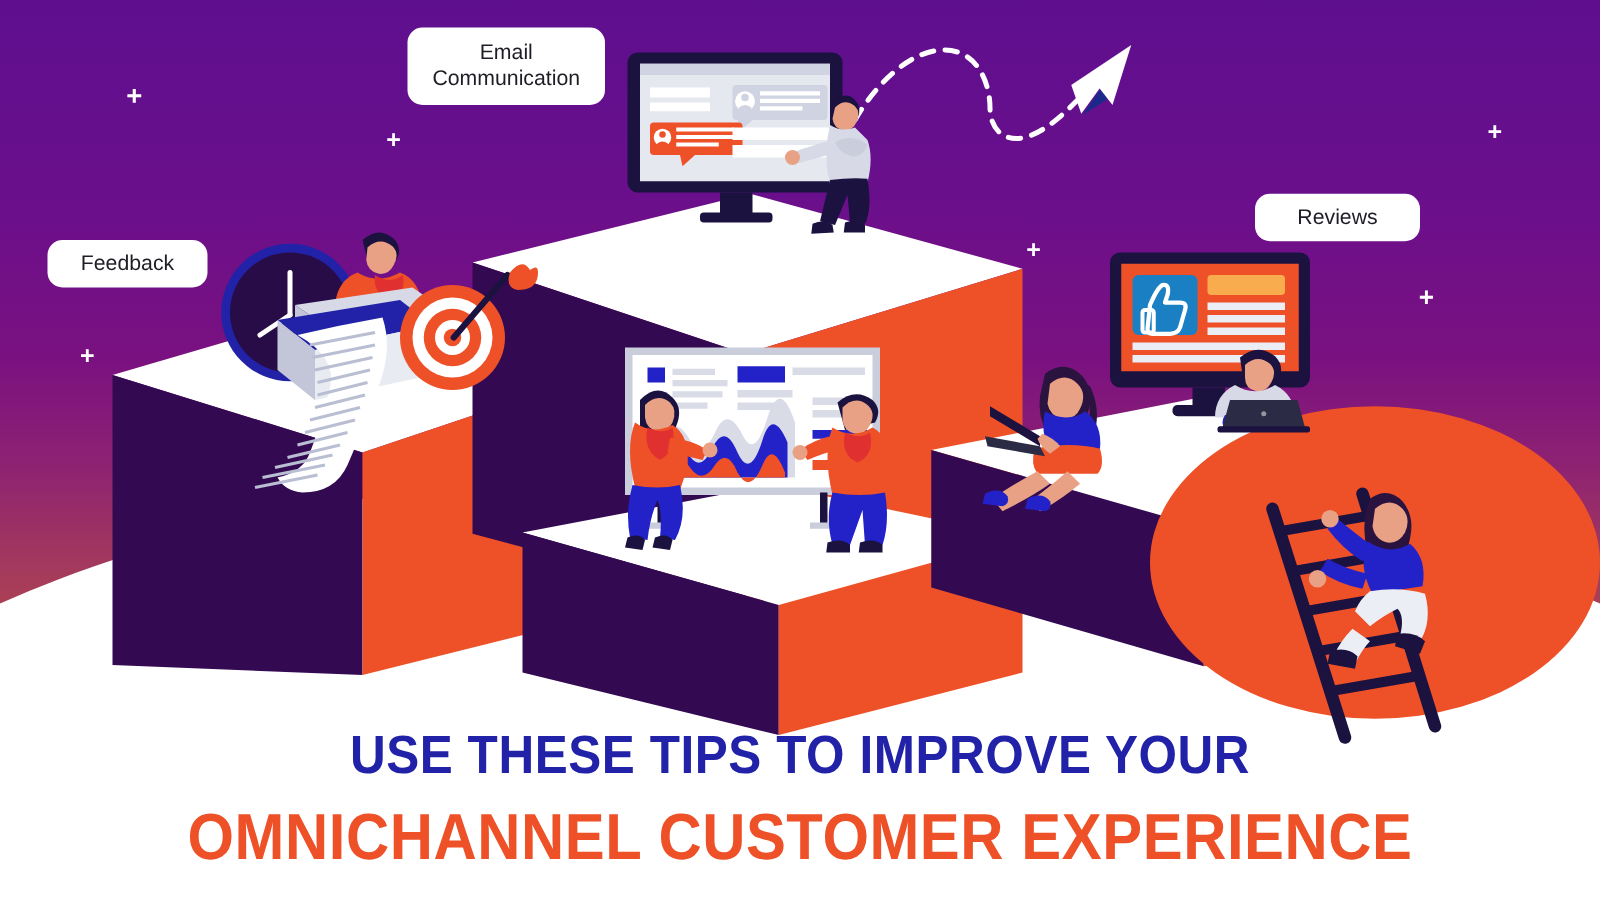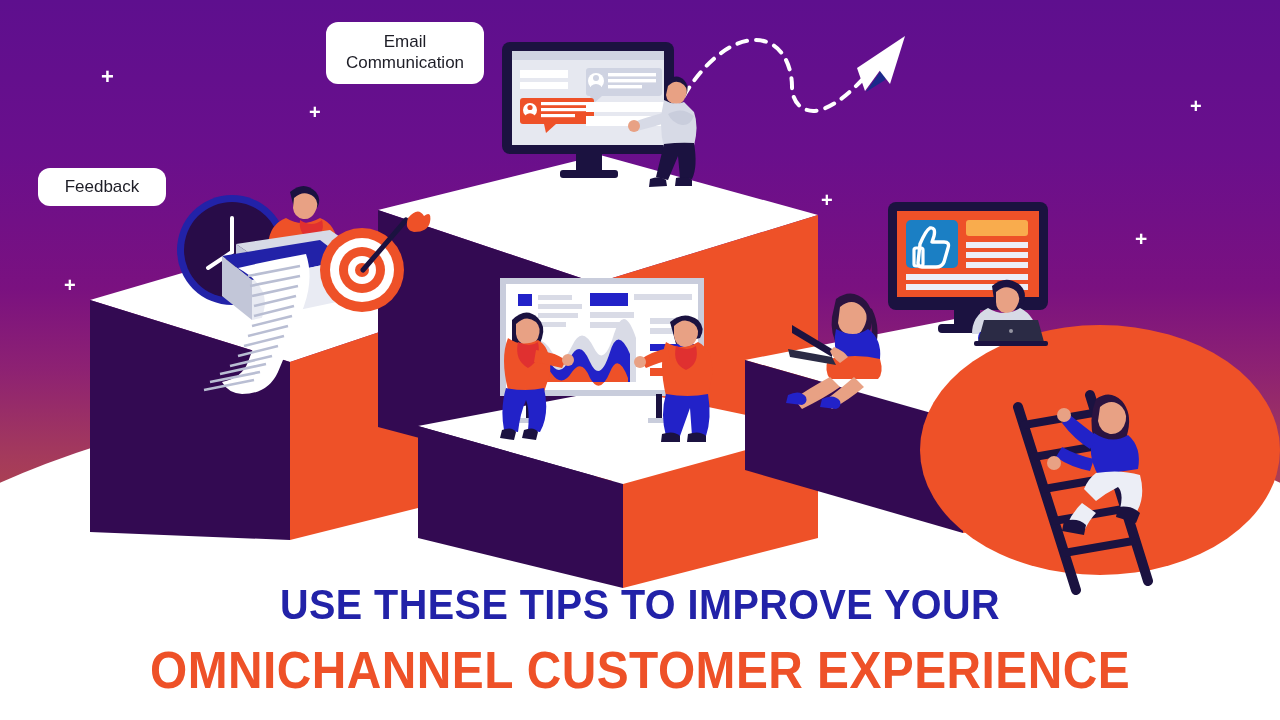--- a/index.html
+++ b/index.html
@@ -300,20 +300,21 @@
       <path d="M96,88 q24,-4 44,2 q6,22 -4,38 l-16,-4 q4,-16 -2,-22 q-12,6 -22,14 l-12,-12 q4,-10 12,-16 z" fill="#eceef6"></path>
       <path d="M82,118 q-10,10 -14,20 l16,8 q6,-12 12,-18 z" fill="#eceef6"></path>
       <path d="M64,136 q14,-4 22,4 l-2,10 -22,-4 z" fill="#1b1240"></path>
       <path d="M118,122 q14,-2 22,6 l-4,10 -20,-6 z" fill="#1b1240"></path>
     </svg>
   </div>
 
   <div class="label" style="left:326px;top:22px;width:158px;height:62px;white-space:pre-line;">Email
 Communication</div>
 
-  <div class="label" style="left:38px;top:168px;width:128px;height:38px;">Feedback</div>
-
+  <div class="label" style="left:38px;top:192px;width:128px;height:38px;">Feedback</div>
+
+  <div class="label" style="left:1004px;top:155px;width:132px;height:38px;">Reviews</div>
 
 
   <div class="headline hl1">USE THESE TIPS TO IMPROVE YOUR</div>
   <div class="headline hl2">OMNICHANNEL CUSTOMER EXPERIENCE</div>
 
 </div>
 
 </body></html>

